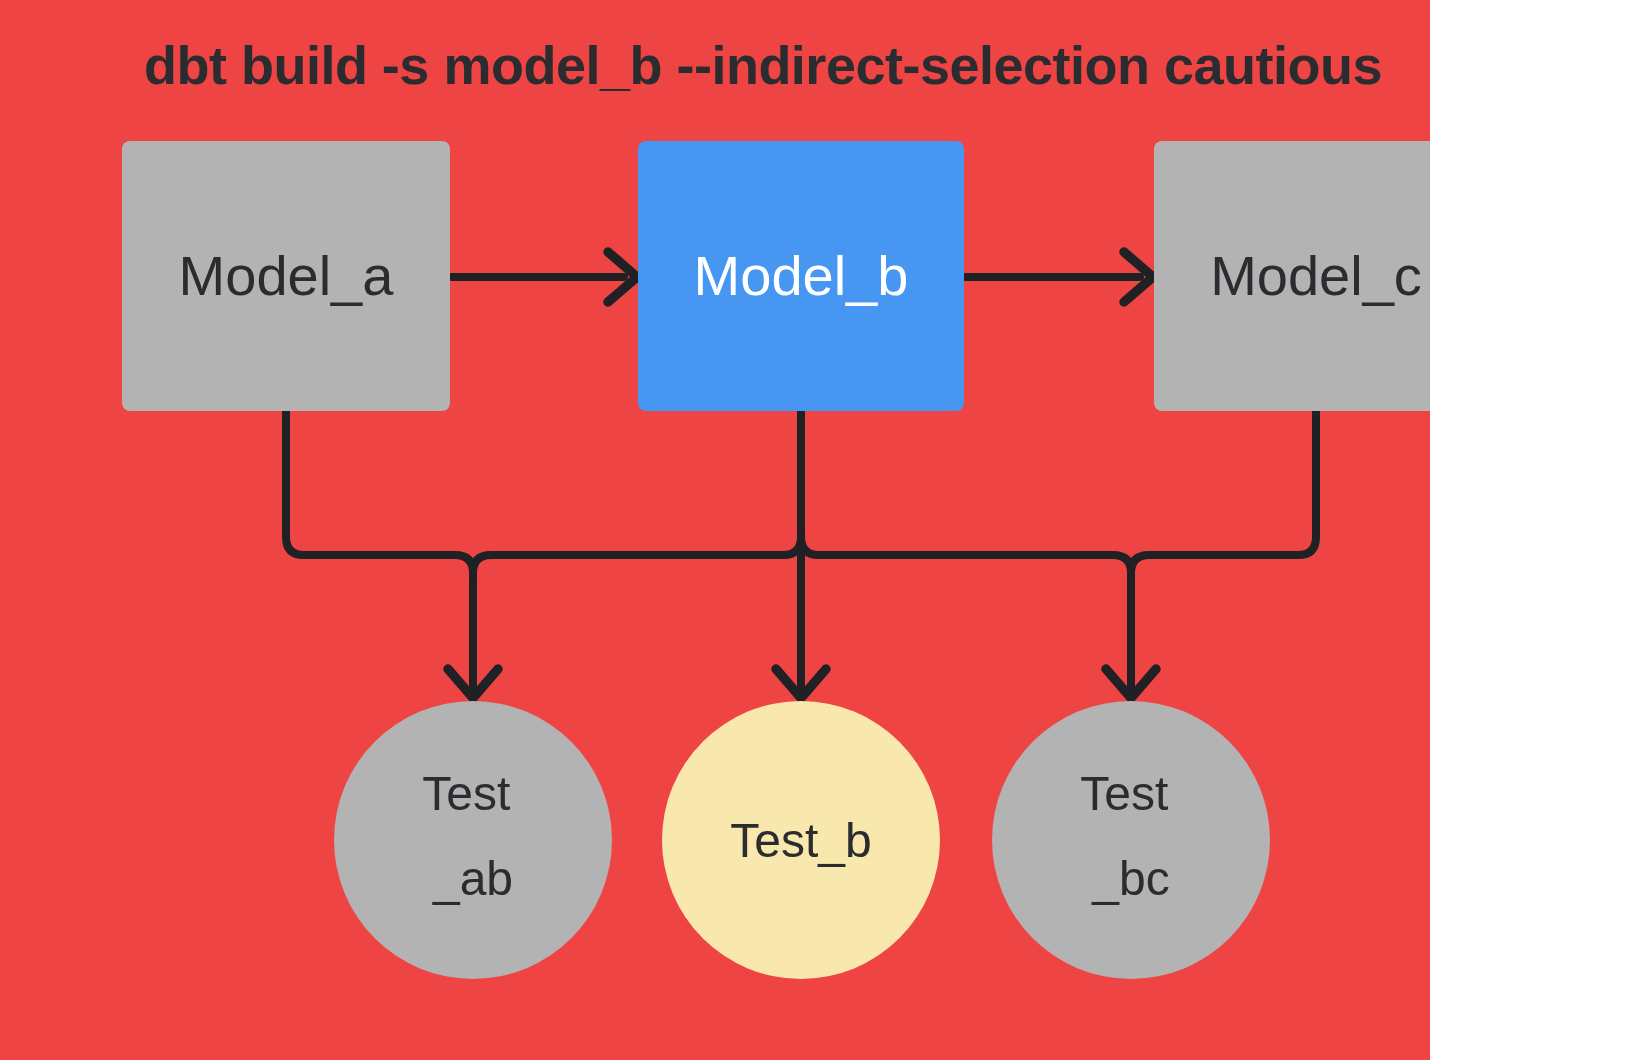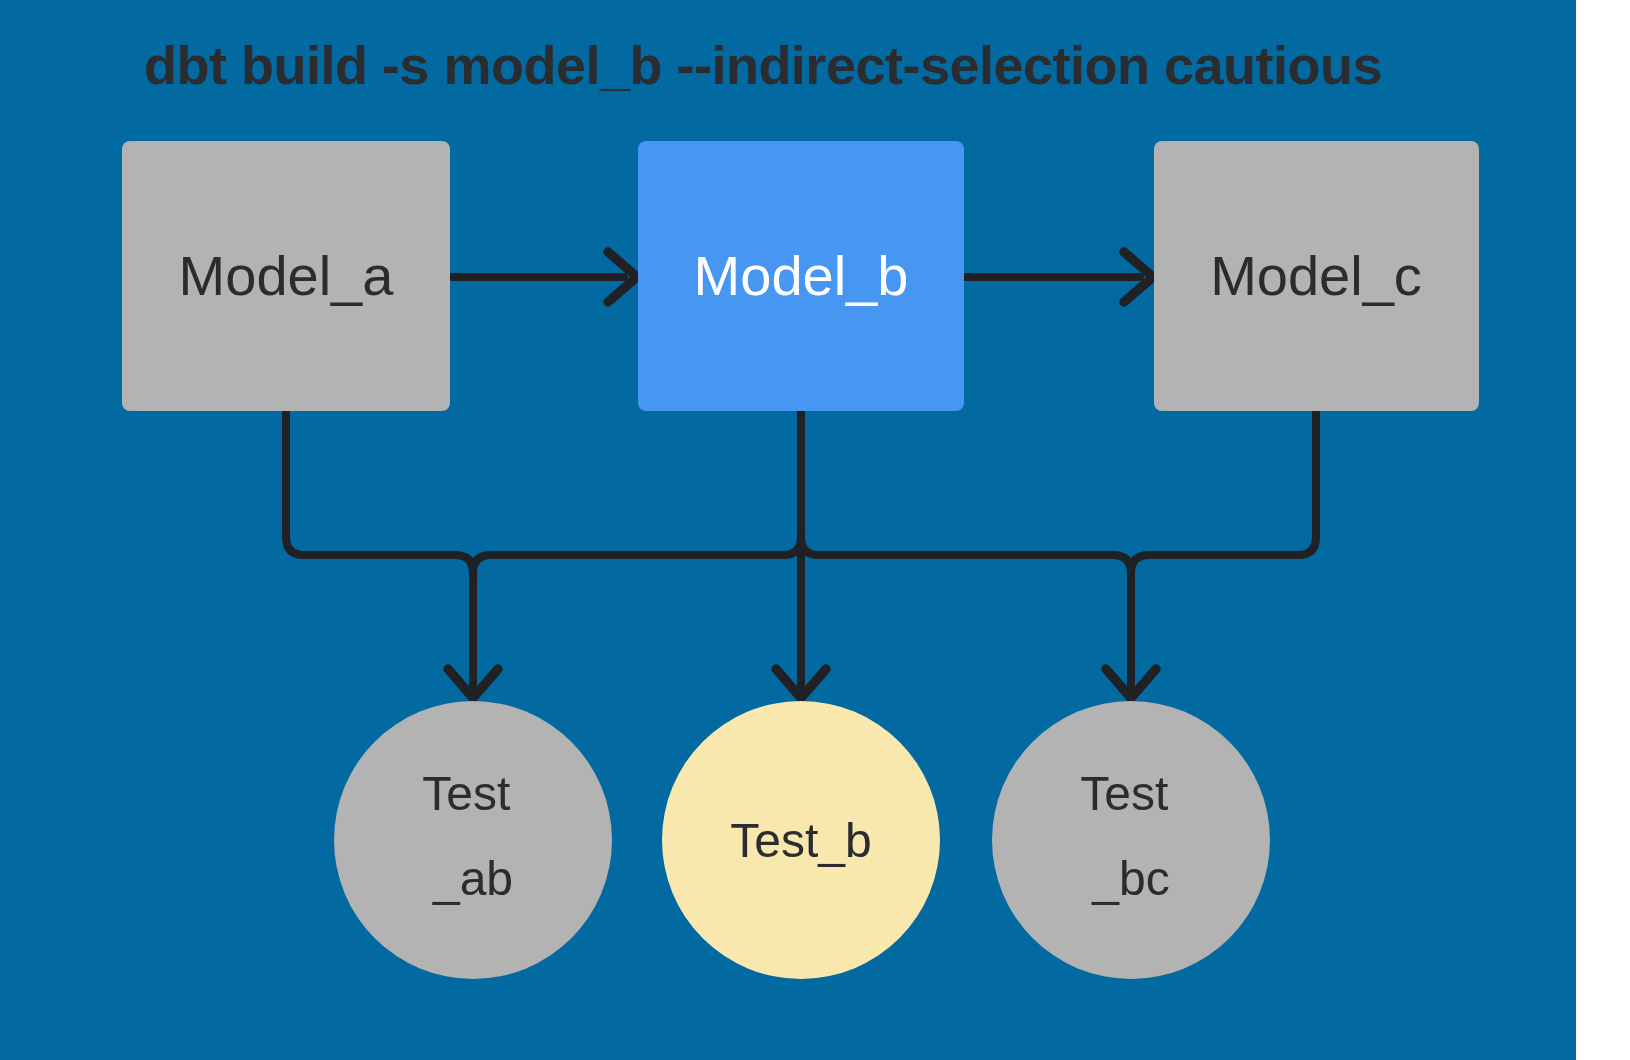--- a/index.html
+++ b/index.html
@@ -2,23 +2,23 @@
 <html><head>
 <meta charset="utf-8">
 <style>
   html, body {
     margin: 0;
     padding: 0;
     background: #ffffff;
   }
   .stage {
     position: relative;
-    width: 1576px;
+    width: 1430px;
     height: 1060px;
-    background: #0369a1;
+    background: #ef4444;
     font-family: "Liberation Sans", sans-serif;
     overflow: hidden;
   }
   svg { display: block; }
   .line {
     fill: none;
     stroke: #202124;
     stroke-width: 8;
     stroke-linecap: round;
     stroke-linejoin: round;

